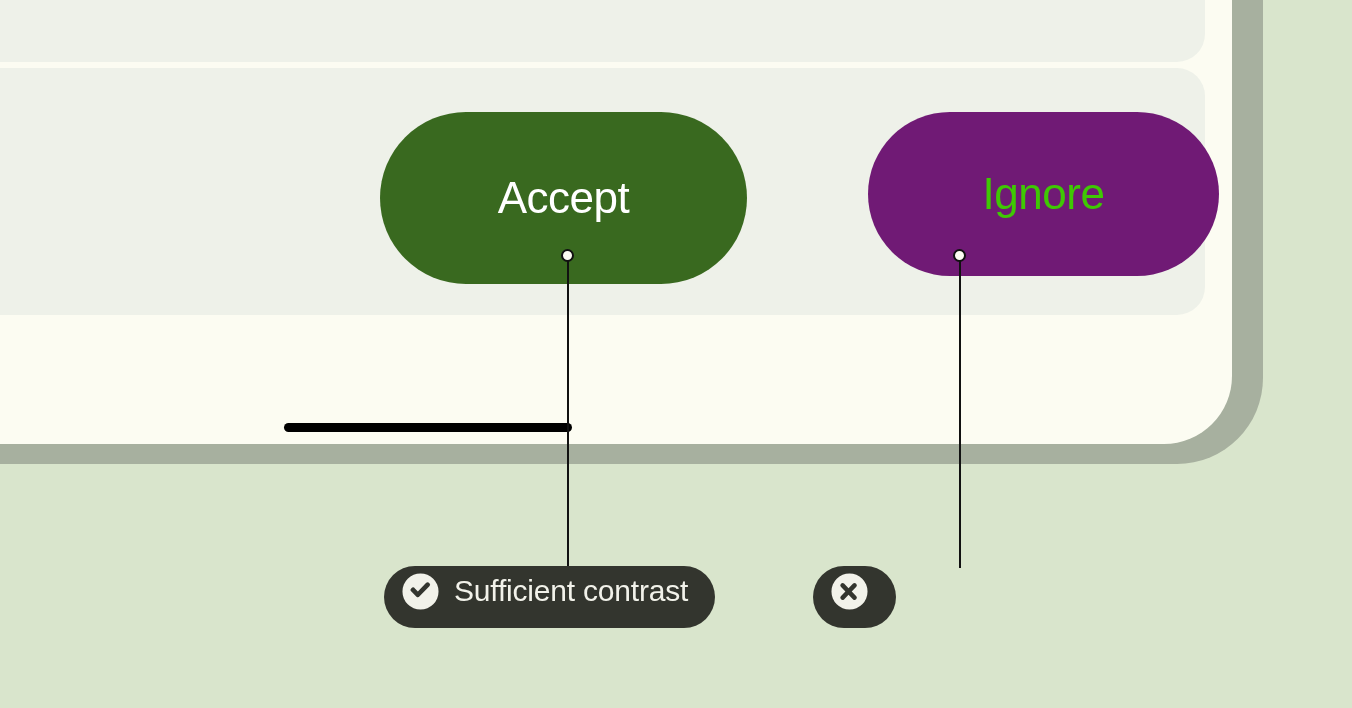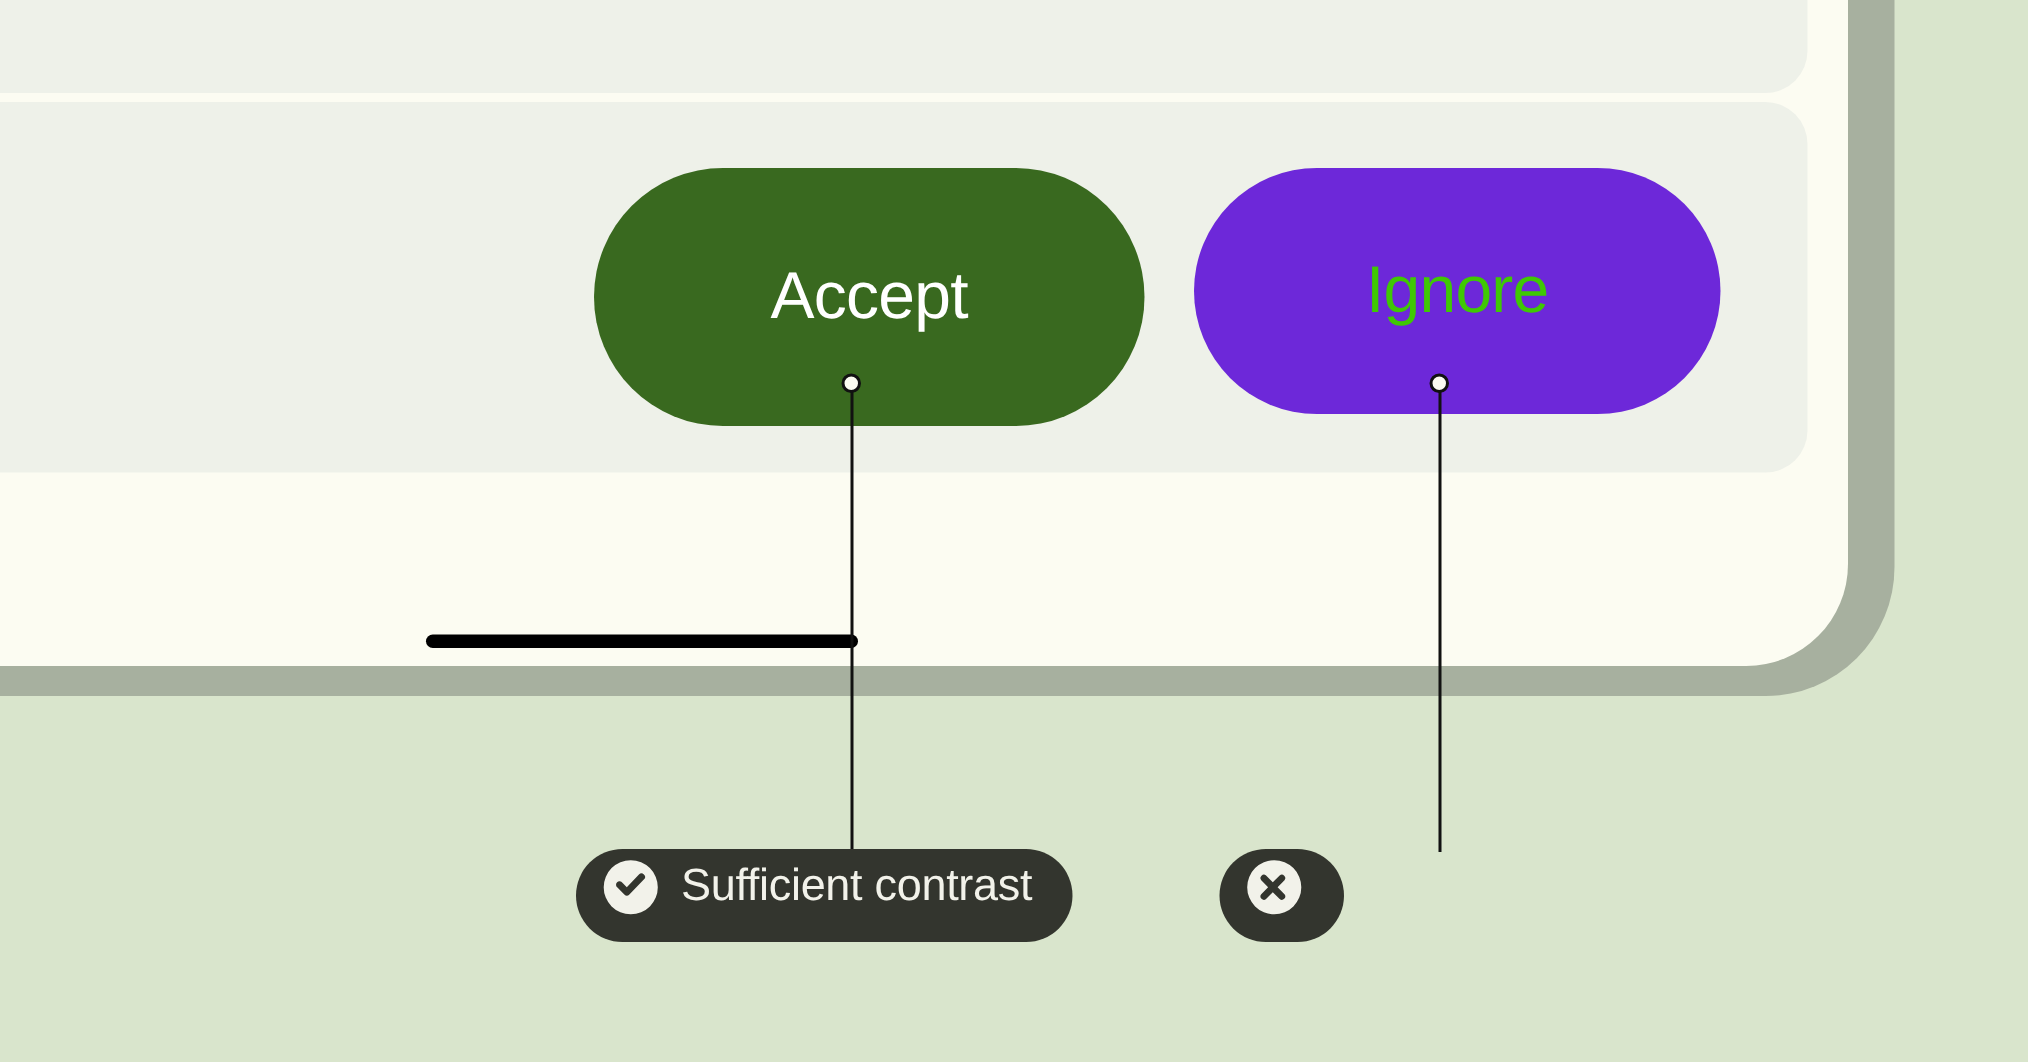--- a/index.html
+++ b/index.html
@@ -89,34 +89,34 @@
     font-family: "Liberation Sans", sans-serif;
     font-size: 44px;
     font-weight: 400;
     letter-spacing: -0.5px;
     cursor: pointer;
     white-space: nowrap;
     padding: 0;
   }
 
   .btn-accept {
-    left: 696px;
+    left: 680px;
     top: 44px;
     width: 367px;
     height: 172px;
     background: #39691f;
     color: #ffffff;
   }
 
   .btn-ignore {
-    left: 1096px;
+    left: 1168px;
     top: 44px;
     width: 351px;
     height: 164px;
-    background: #6d28d9;
+    background: #701a75;
     color: #3fc804;
   }
 
   
   .home-indicator {
     position: absolute;
     left: 584px;
     top: 703px;
     width: 288px;
     height: 9px;

